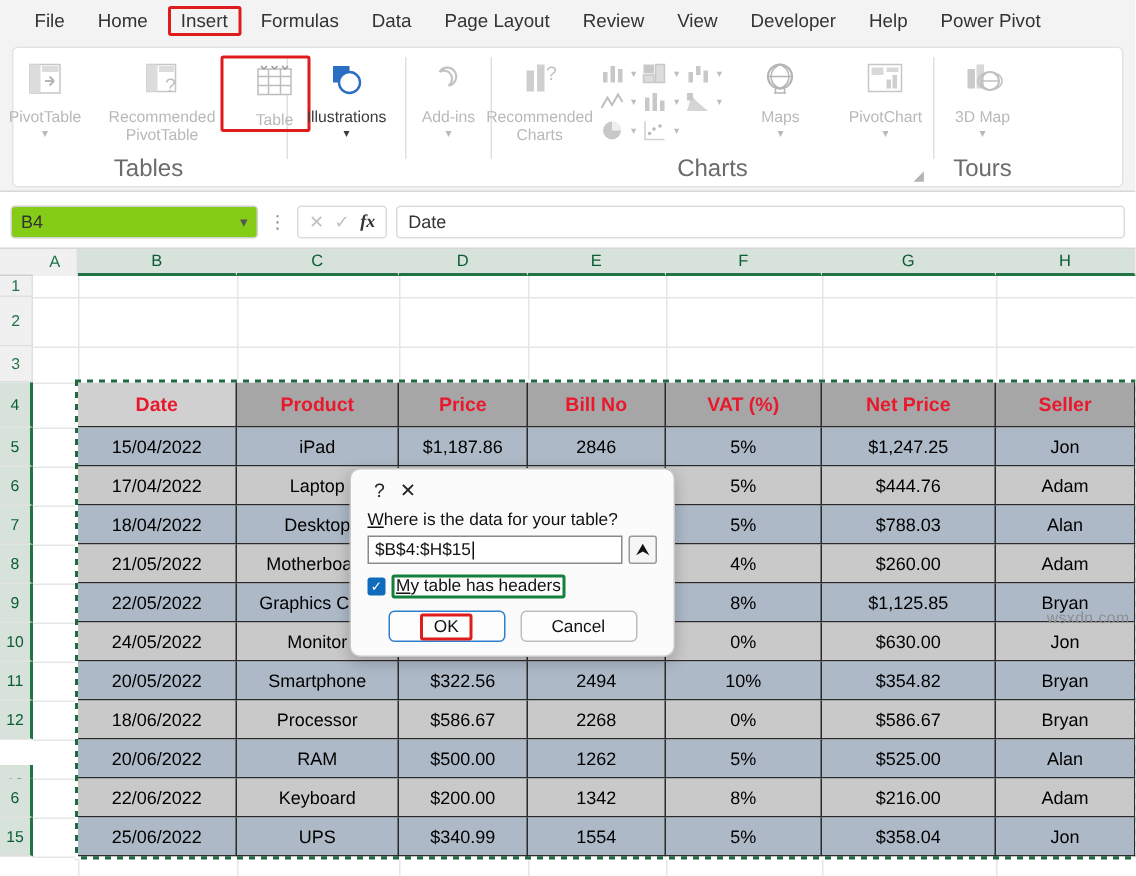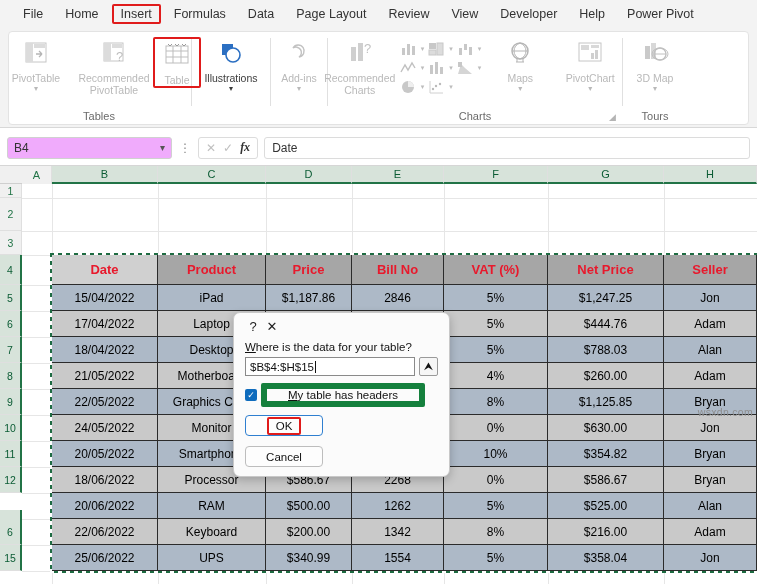--- a/index.html
+++ b/index.html
@@ -35,58 +35,58 @@
     border-bottom:1px solid #d8d8d8;
   }
   .ribbon-inner {
     position:absolute; left:8px; top:3px; width:741px; height:94px;
     background:#ffffff; border:1px solid #e3e3e3; border-radius:4px;
     display:flex; align-items:stretch;
   }
   .group { position:relative; display:flex; flex-direction:column; align-items:center;
            padding: 4px 5px 0 5px; }
   .group-body { display:flex; align-items:flex-start; flex:1; }
-  .group-title { font-size:11px; color:#6b6b6b; text-align:center; padding-bottom:2px; }
+  .group-title { font-size:16px; color:#6b6b6b; text-align:center; padding-bottom:2px; }
   .divider { width:1px; background:#e0e0e0; margin: 6px 2px 18px 2px; }
 
   .bigbtn {
     display:flex; flex-direction:column; align-items:center; justify-content:flex-start;
     width:62px; padding: 3px 2px 0 2px; color:#b9b9b9; font-size:10.5px; text-align:center;
     line-height:1.15;
   }
   .bigbtn.enabled { color:#3c3c3c; }
   .bigbtn .lbl { margin-top:3px; }
   .bigbtn .caret { font-size:8px; line-height:8px; margin-top:1px; color:inherit;}
   .bigbtn.wide { width:78px; }
   .bigbtn.narrow { width:46px; }
 
   .icon { width:30px; height:30px; display:block; }
   .icon svg { display:block; }
 
   .hl-red {
-    border:2px solid #e01b1b; border-radius:2px;
+    border:2px solid #e01b1b; border-radius:2px;padding-left:12px;
   }
 
   .smallcol { display:flex; flex-direction:column; gap:1px; padding-top:4px; }
   .smallrow { display:flex; align-items:center; gap:1px; }
   .mini { width:19px; height:18px; display:block; }
   .mini svg{display:block;}
   .dd { font-size:7px; color:#bdbdbd; padding: 0 2px; }
 
   .dlg-launcher { position:absolute; right:4px; bottom:2px; font-size:9px; color:#b4b4b4;}
 
   
   .fbar {
     position:absolute; left:0; top:130px; width:757px; height:36px;
     background:#fff; border-bottom:1px solid #d6d6d6;
     display:flex; align-items:center;
   }
   .namebox {
     margin-left:7px; width:165px; height:22px; border:1px solid #d0d0d0; border-radius:3px;
-    display:flex; align-items:center; padding: 0 6px; font-size:12px; color:#333; background:#f0abfc;
+    display:flex; align-items:center; padding: 0 6px; font-size:12px; color:#333; background:#84cc16;
   }
   .namebox .v { flex:1; }
   .namebox .cv { font-size:10px; color:#555; }
   .vdots { margin: 0 7px; color:#8a8a8a; font-size:12px; letter-spacing:0; }
   .fxgroup {
     display:flex; align-items:center; gap:7px; height:22px; border:1px solid #dcdcdc;
     border-radius:3px; padding: 0 7px; background:#fff;
   }
   .fxgroup span { font-size:12px; color:#c0c0c0; }
   .fxgroup .fx { color:#333; font-style:italic; font-family:"Liberation Serif", serif; font-weight:bold; }
@@ -185,24 +185,24 @@
     display:flex; align-items:center; justify-content:center; font-size:11px; color:#111;
     border-radius:2px;
   }
   .chkrow { display:flex; align-items:center; margin-top:7px; }
   .chk {
     width:12px; height:12px; background:#0f6cbd; border-radius:2px;
     display:flex; align-items:center; justify-content:center;
     color:#fff; font-size:9px; line-height:1; margin-right:4px;
   }
   .chklabel {
-    font-size:11.5px; color:#111; border:6px solid #15803d; padding: 0 21px; border-radius:2px;
+    font-size:11.5px; color:#111; border:2px solid #15803d; padding: 0 1px; border-radius:2px;
   }
   .chklabel u { text-decoration: underline; }
-  .btnrow { display:flex; justify-content:center; gap:10px; margin-top:8px; padding-bottom:9px;flex-direction:column; }
+  .btnrow { display:flex; justify-content:center; gap:10px; margin-top:8px; padding-bottom:9px; }
   .btn {
     width:78px; height:21px; border:1px solid #bdbdbd; background:#fdfdfd; border-radius:4px;
     display:flex; align-items:center; justify-content:center; font-size:11.5px; color:#111;
   }
   .btn.default { border:1px solid #2f7fd0; }
   .btn .okwrap { border:2px solid #e01b1b; padding: 0 7px; border-radius:2px; line-height:14px;}
 
   .watermark {
     position:absolute; right:4px; bottom:6px; font-size:10.5px; color:#8e8e8e;
     z-index:20; letter-spacing:.3px;

